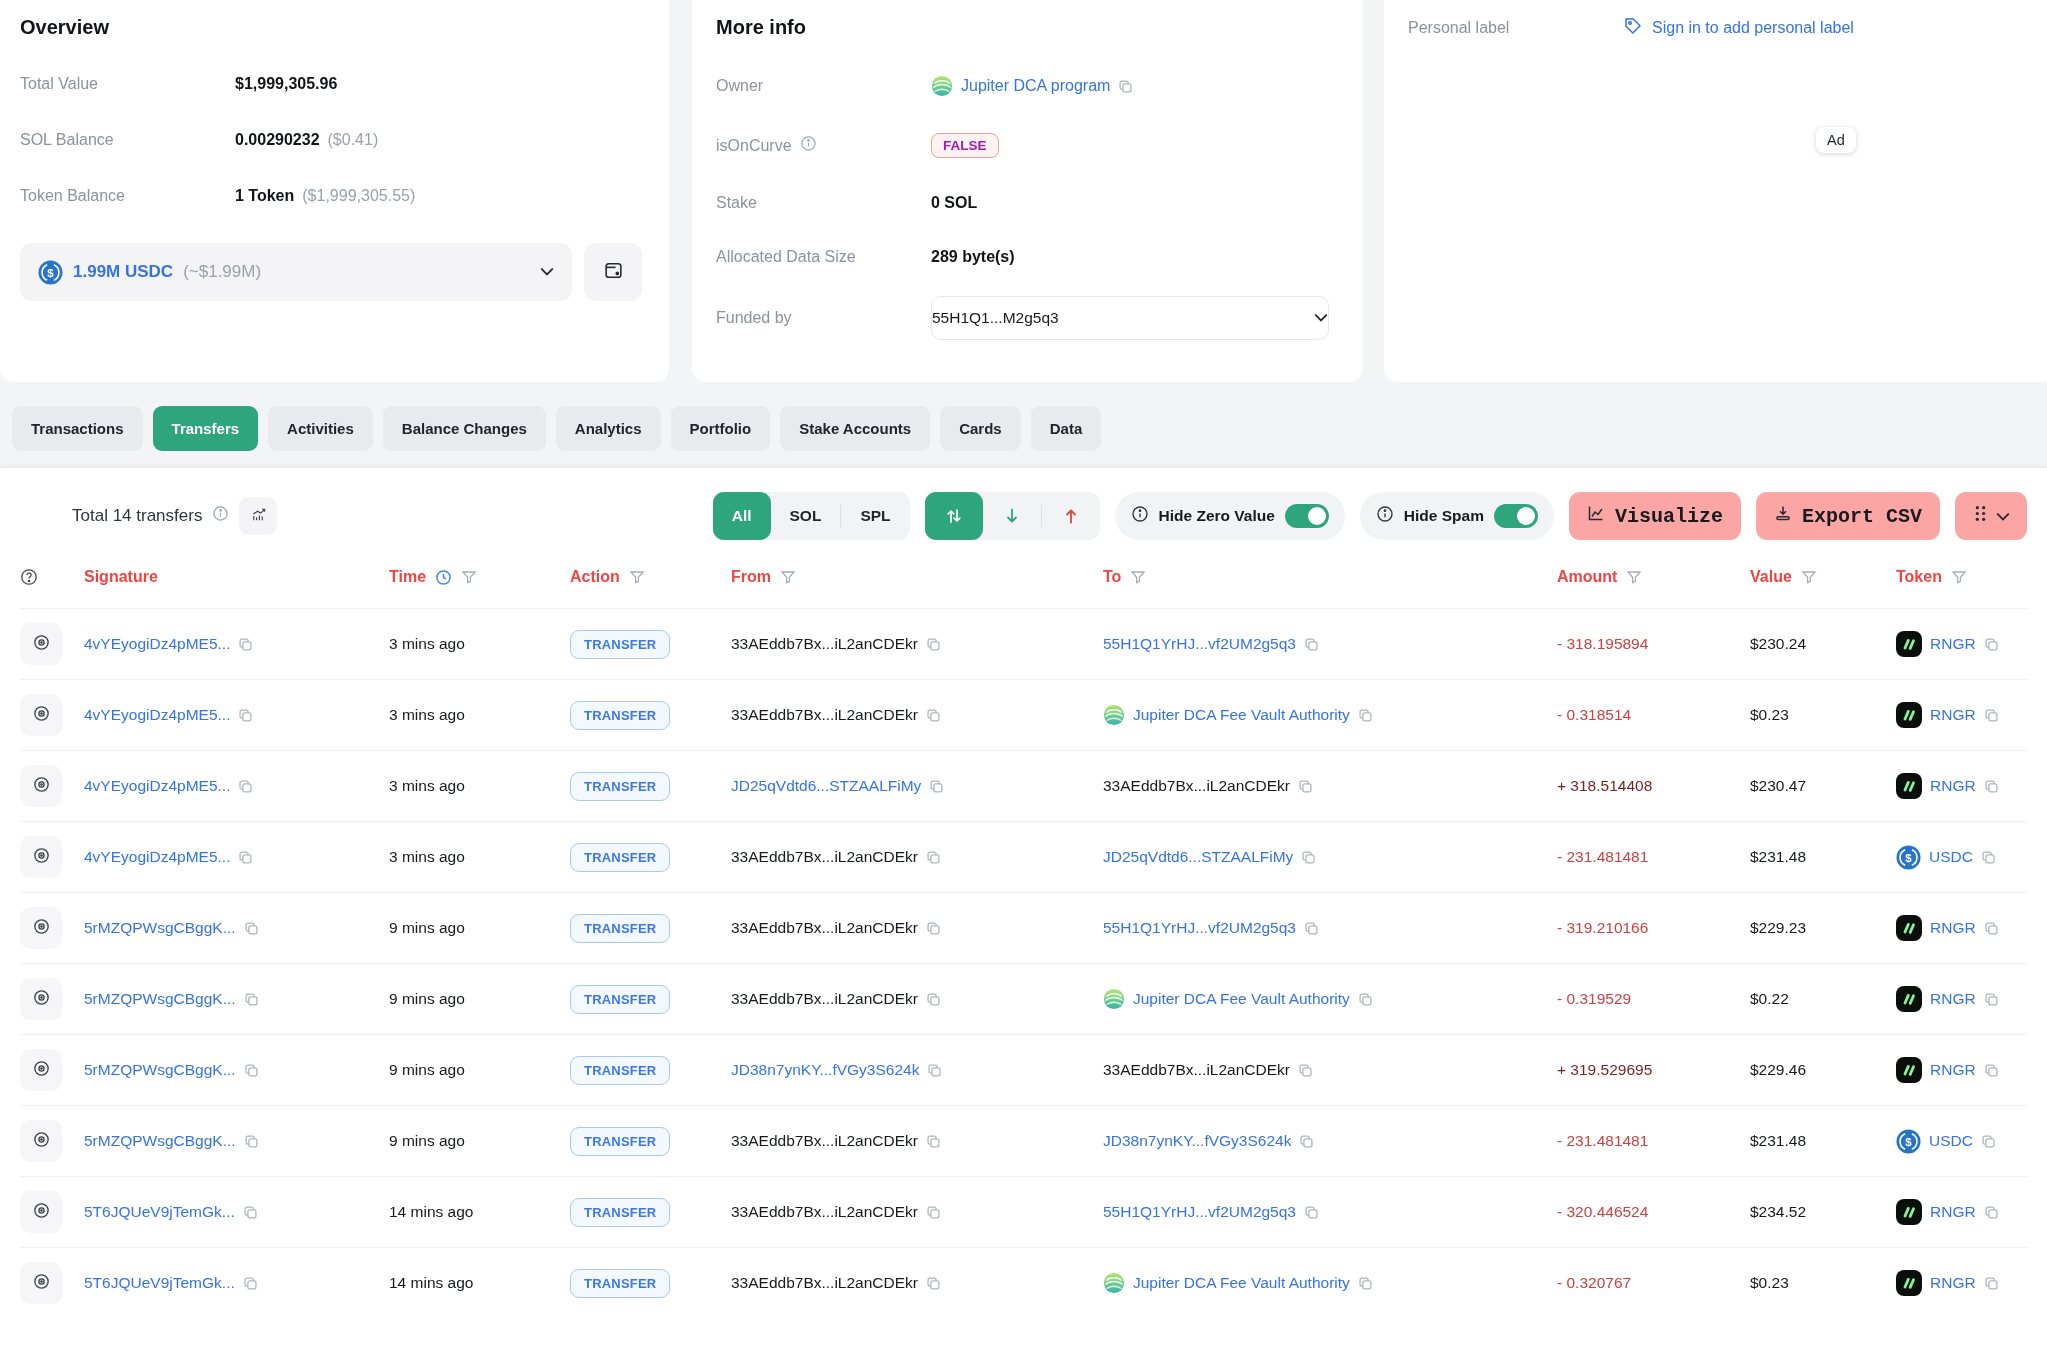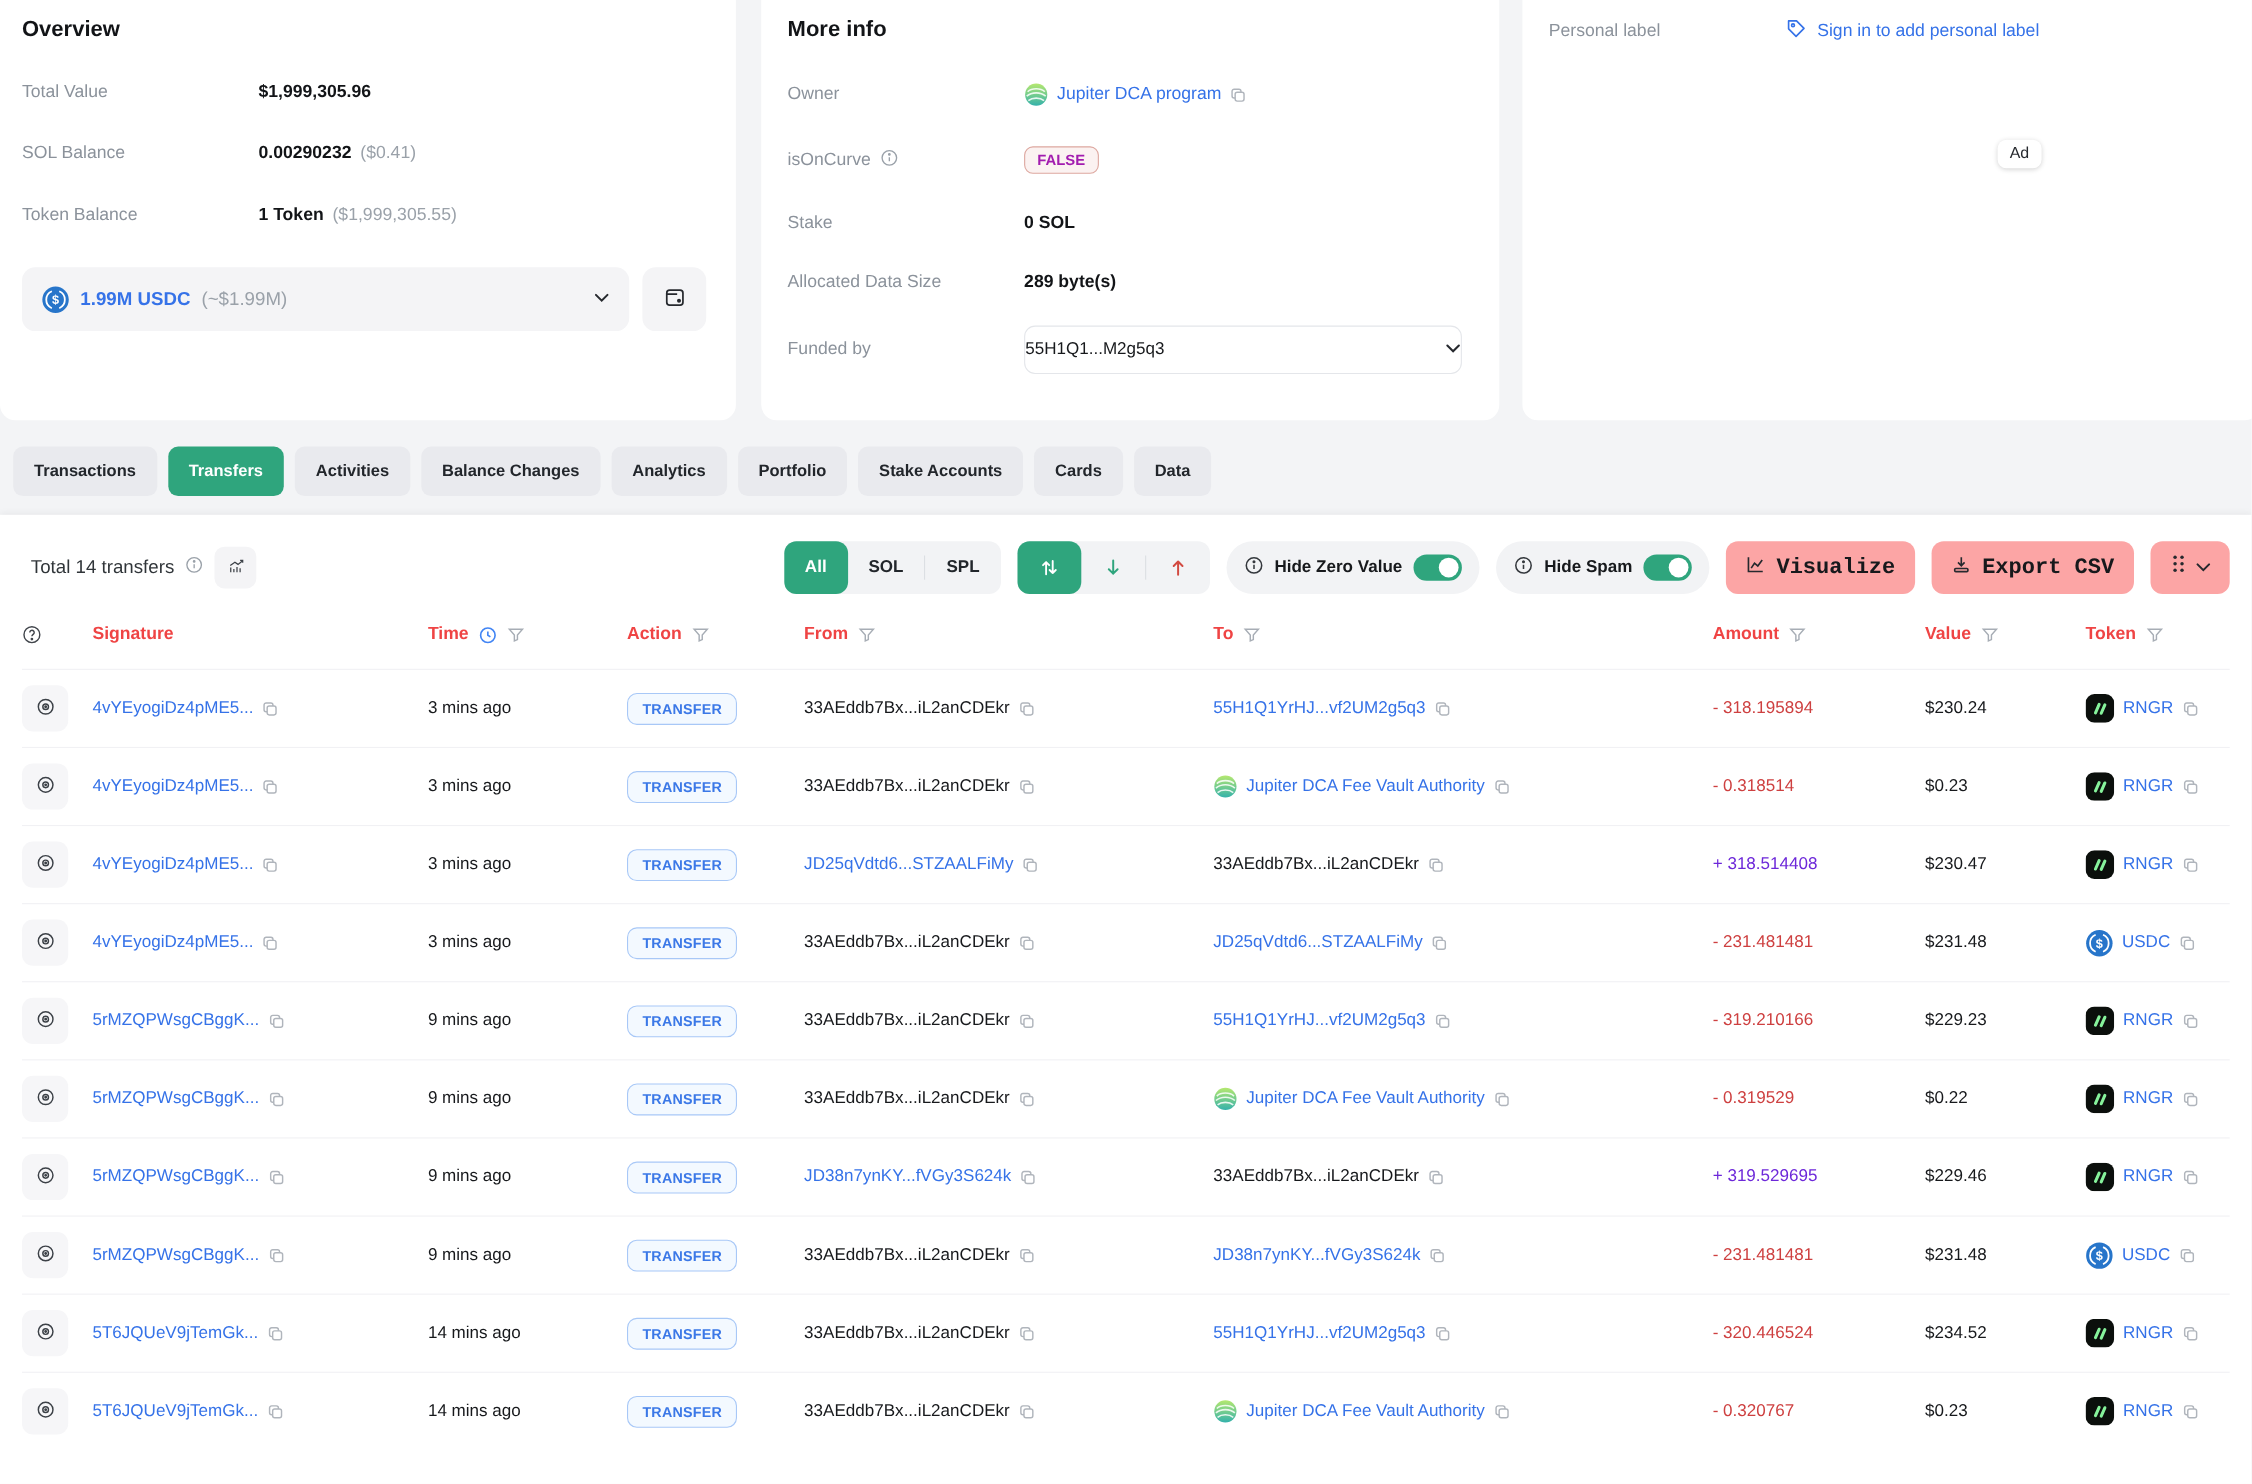--- a/index.html
+++ b/index.html
@@ -47,21 +47,21 @@
 
   
   .tabs { position:absolute; left:12px; top:406px; display:flex; gap:10px; }
   .tab { height:45px; padding:0 19px; border:none; border-radius:9px; background:#e9eaee;
     font-family:"Liberation Sans",sans-serif; font-size:15px; font-weight:600; color:#22262b; cursor:pointer; }
   .tab.active { background:#2fa57d; color:#fff; }
 
   
   .panel { position:absolute; left:0; top:468px; width:2047px; height:881px; background:#fff;
     box-shadow:0 -2px 6px rgba(0,0,0,.05); }
-  .toolbar { display:flex; align-items:center; justify-content:space-between; padding:24px 20px 0 28px; }
+  .toolbar { display:flex; align-items:center; justify-content:space-between; padding:24px 20px 0 28px;margin-left:44px; }
   .tleft { display:flex; align-items:center; gap:10px; font-size:17px; color:#303539; }
   .chart-btn { width:38px; height:38px; border-radius:9px; background:#f4f4f6; border:none;
     display:flex; align-items:center; justify-content:center; cursor:pointer; }
   .tright { display:flex; align-items:center; gap:15px; }
 
   .seg { display:flex; align-items:center; height:48px; background:#f2f3f5; border-radius:11px; }
   .seg .opt { padding:0 19px; height:48px; display:flex; align-items:center; gap:4px;
     font-weight:bold; font-size:15.5px; color:#22262b; cursor:pointer; border-radius:11px; }
   .seg .opt.active { background:#2fa57d; color:#fff; }
   .seg .divider { width:1px; height:22px; background:#dcdfe3; flex:none; }
@@ -83,21 +83,21 @@
     align-items:center; }
   .thead { height:62px; font-weight:bold; font-size:16px; color:#ef4444; }
   .th { display:flex; align-items:center; gap:9px; }
   .trow { height:71px; border-top:1px solid #f1f1f4; font-size:15.5px; }
   .cell { display:flex; align-items:center; gap:8px; min-width:0; }
   .eye-btn { width:42px; height:42px; border-radius:10px; background:#f6f6f8; border:none;
     display:flex; align-items:center; justify-content:center; cursor:pointer; }
   .badge-transfer { font-size:13px; font-weight:bold; color:#3b78e7; border:1.5px solid #a8c8f7;
     background:#f3f9ff; border-radius:9px; padding:6px 13px; letter-spacing:.2px; }
   .amount.neg { color:#ce4040; }
-  .amount.pos { color:#6d28d9; }
+  .amount.pos { color:#7f1d1d; }
   .copy { display:inline-flex; flex:none; cursor:pointer; }
   .tok-ic { display:inline-flex; flex:none; }
 </style>
 </head>
 <body>
 
 <div class="screen">
 
   <section class="card card-overview">
     <h3>Overview</h3>

